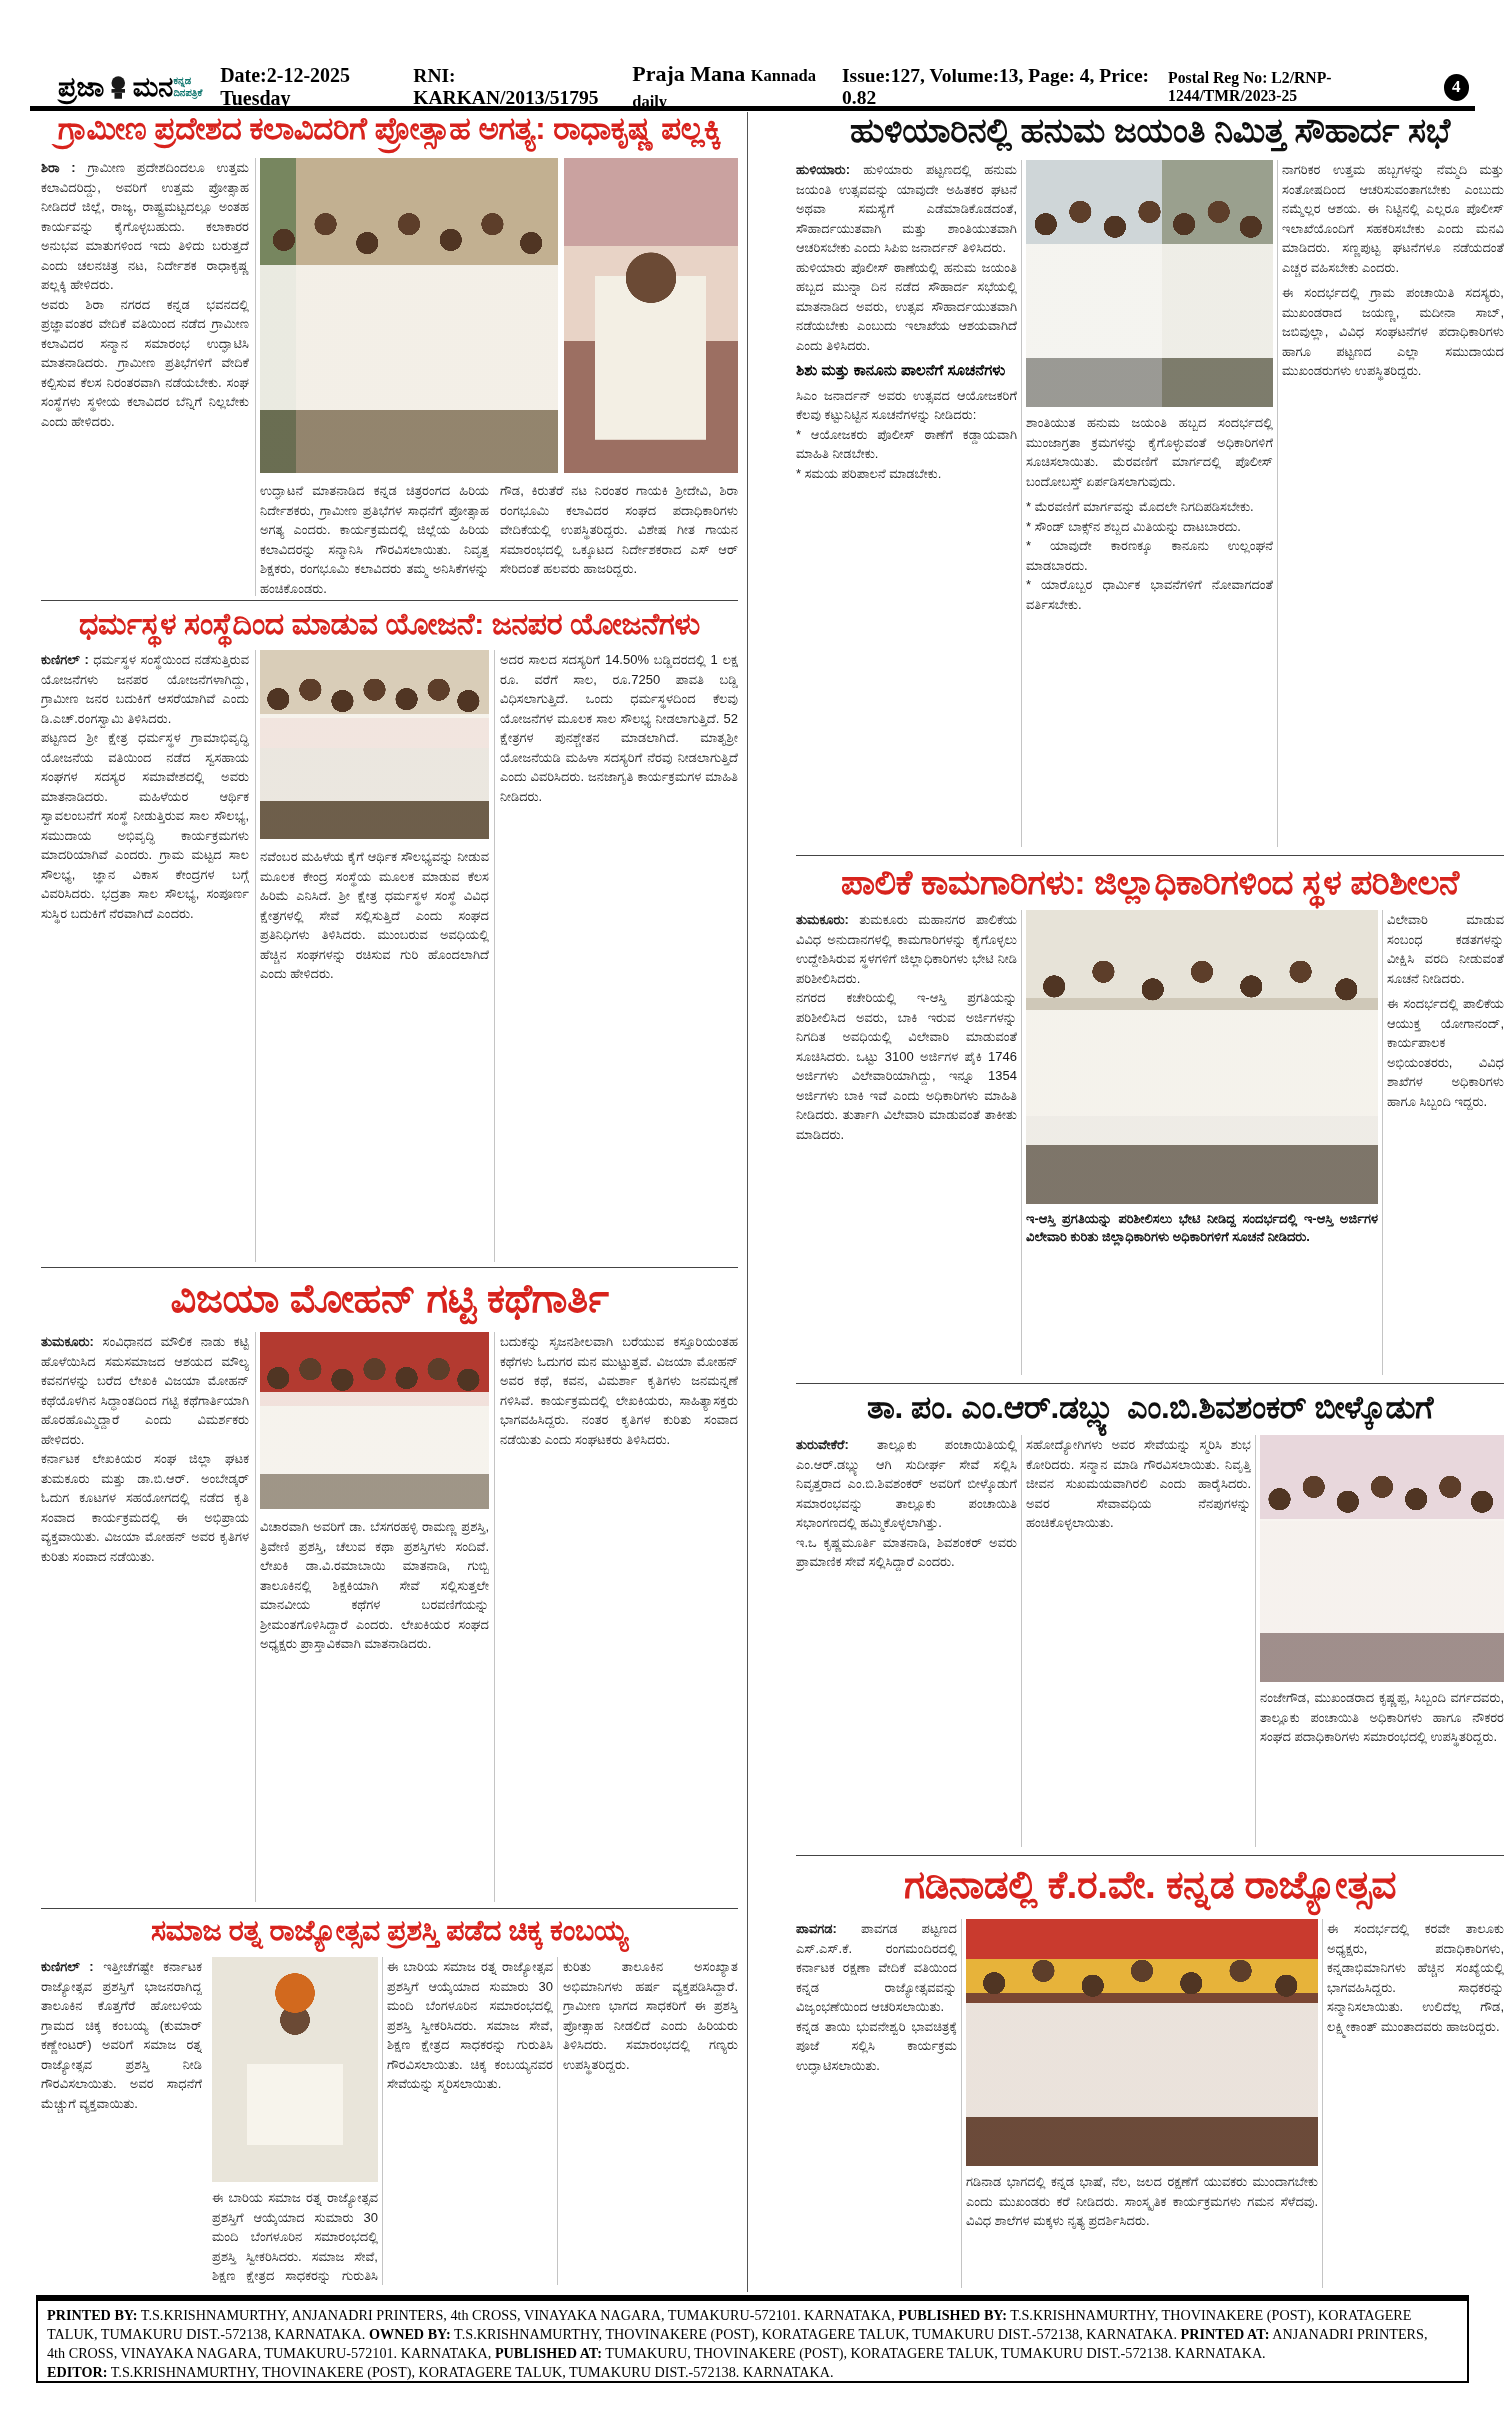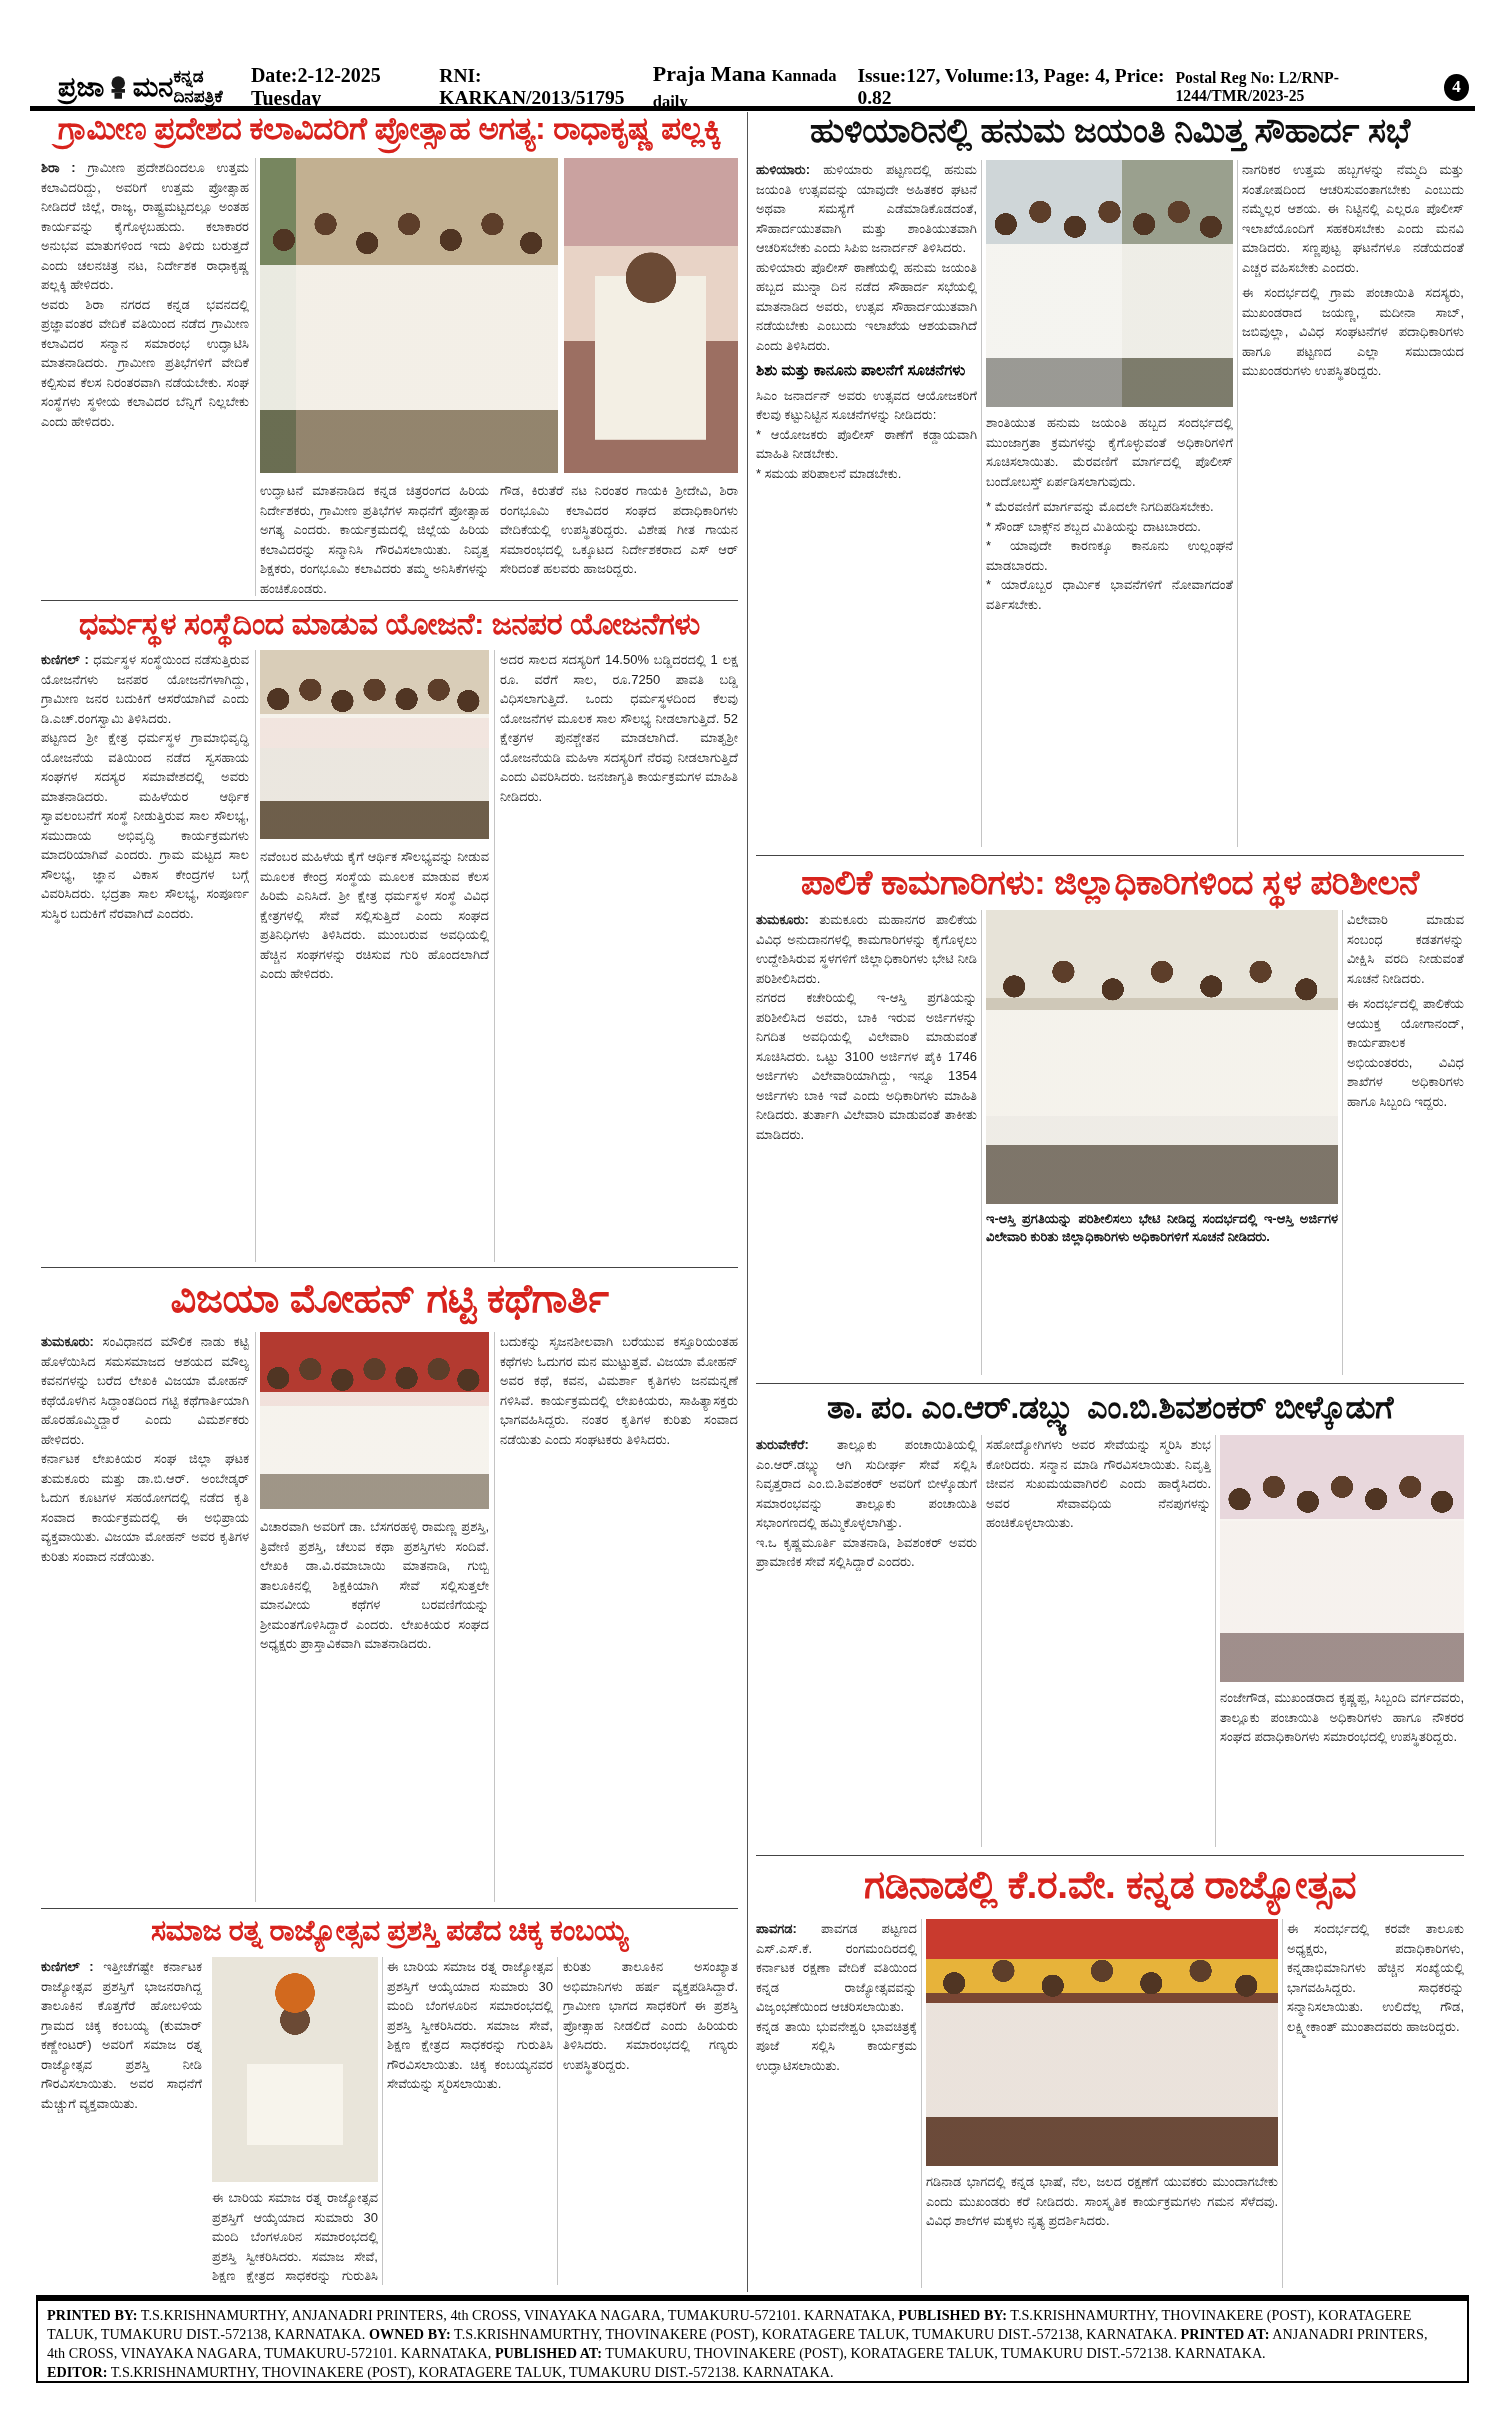--- a/index.html
+++ b/index.html
@@ -3,36 +3,36 @@
 <meta charset="utf-8">
 <style>
   html,body{margin:0;padding:0;background:#ffffff;}
   .page{position:relative;width:1505px;height:2426px;background:#fff;overflow:hidden;
         font-family:"Liberation Sans",sans-serif;color:#161616;}
   
   .masthead{position:absolute;left:36px;right:36px;top:69px;height:36px;
             display:flex;align-items:center;justify-content:space-between;}
   .mh-logo{display:flex;align-items:center;font-weight:bold;font-size:27px;color:#000;margin-left:22px;}
   .mh-emblem{width:22.5px;height:25.5px;margin:0 3px;}
-  .mh-sub{font-weight:bold;font-size:17px;color:#000000;}
+  .mh-sub{font-weight:bold;font-size:10px;color:#0f766e;}
   .mh-serif{font-family:"Liberation Serif",serif;font-weight:bold;color:#000;}
   .mh-date{font-size:20px;}
   .mh-rni{font-size:19.5px;}
   .mh-eng{font-size:22px;}
   .mh-eng small{font-size:16.5px;font-weight:bold;}
   .mh-issue{font-size:19.5px;}
   .mh-postal{font-size:15.7px;}
   .badge{display:inline-flex;width:27px;height:27px;border-radius:50%;background:#000;color:#fff;
          align-items:center;justify-content:center;font-weight:bold;font-size:17px;
          font-family:"Liberation Serif",serif;}
   .mast-rule{position:absolute;left:30px;right:30px;top:106px;height:4.5px;background:#000;}
   
   .story{position:absolute;}
   .sL{left:41px;width:697px;}
-  .sR{left:756px;width:708px;}
+  .sR{left:796px;width:708px;}
   .btop{border-top:1.1px solid #444;}
   .macro-vline{position:absolute;left:747px;top:112px;height:2180px;width:1.1px;background:#555;}
   .vline{position:absolute;width:0.7px;background:#c4c4c4;}
   .hl{position:absolute;left:0;right:0;font-weight:bold;text-align:center;color:#d8231d;
       line-height:1.1;letter-spacing:-0.4px;}
   .hl.black{color:#101010;}
   .col{position:absolute;font-size:13px;line-height:1.5;text-align:justify;overflow:hidden;
        white-space:pre-line;color:#1b1b1b;}
   .col .dl{font-weight:bold;}
   .colstack{display:flex;flex-direction:column;gap:6px;}

